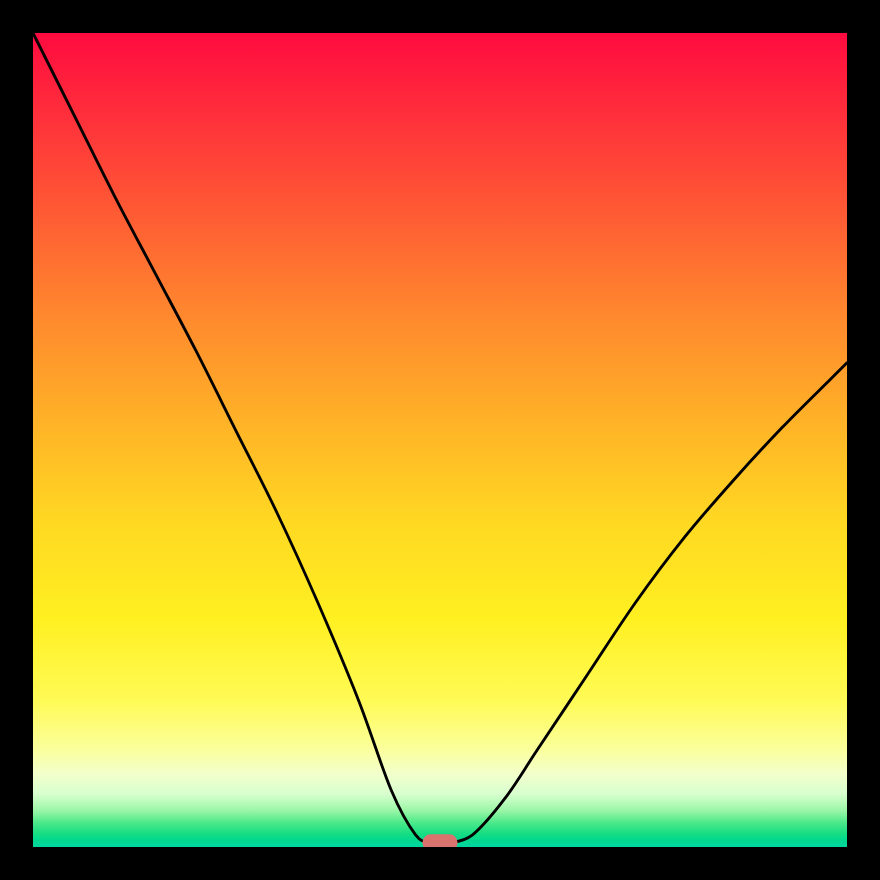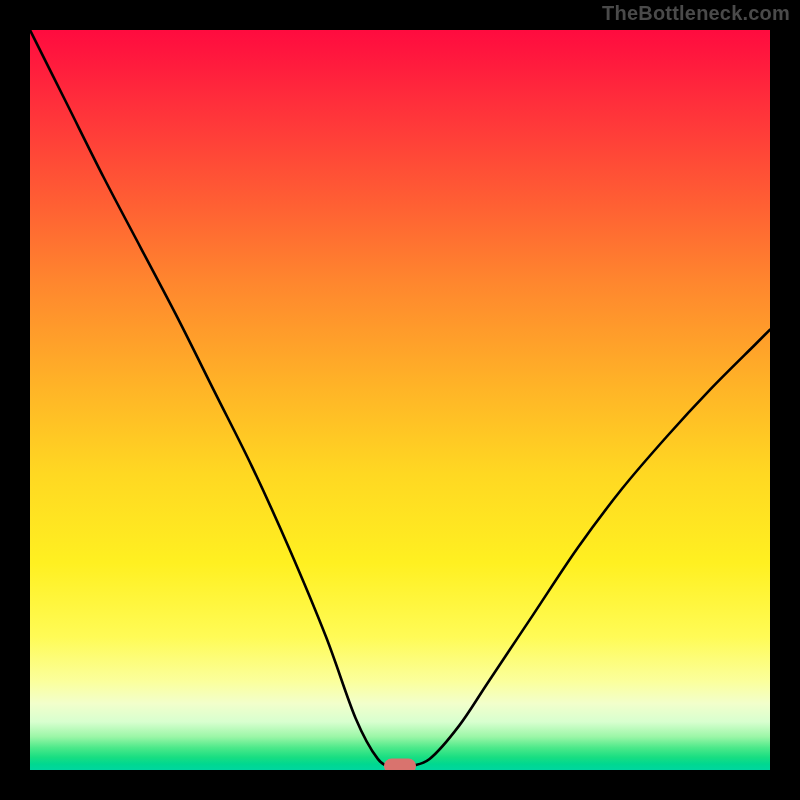--- a/index.html
+++ b/index.html
@@ -72,21 +72,20 @@
     border-radius: 8px;
     z-index: 20;
     transform: translate(-50%, -50%);
   }
 </style>
 </head>
 <body>
 
 <div class="frame">
 
-  <div class="watermark">TheBottleneck.com</div>
 
   <div class="plot-area">
     <div class="gradient"></div>
 
     <svg class="curve" viewBox="0 0 740 740" preserveAspectRatio="none">
       <path id="curve-path" fill="none" stroke="#000" stroke-width="2.6" stroke-linejoin="round" stroke-linecap="round" d="M 0,0 C 6.166666666666667,12.333333333333334 24.666666666666664,49.33333333333333 37,74 C 49.333333333333336,98.66666666666667 61.666666666666664,123.95 74,148 C 86.33333333333333,172.05 98.66666666666667,194.86666666666665 111,218.29999999999998 C 123.33333333333333,241.73333333333332 135.66666666666666,264.55 148,288.6 C 160.33333333333334,312.65000000000003 172.66666666666666,337.9333333333333 185,362.59999999999997 C 197.33333333333334,387.26666666666665 209.66666666666666,410.69999999999993 222,436.59999999999997 C 234.33333333333334,462.5 246.66666666666666,489.6333333333333 259,518 C 271.3333333333333,546.3666666666667 284.9,578.4333333333333 296,606.8 C 307.1,635.1666666666666 316.9666666666667,667.85 325.6,688.2 C 334.23333333333335,708.5500000000001 341.6333333333333,720.8833333333333 347.79999999999995,728.9 C 353.9666666666666,736.9166666666666 357.66666666666663,735.0666666666666 362.59999999999997,736.3 C 367.5333333333333,737.5333333333333 371.23333333333335,737.5333333333333 377.40000000000003,736.3 C 383.5666666666667,735.0666666666666 390.9666666666667,735.6833333333333 399.6,728.9 C 408.23333333333335,722.1166666666667 419.3333333333333,708.55 429.2,695.5999999999999 C 439.06666666666666,682.6499999999999 446.4666666666667,669.7 458.8,651.2 C 471.1333333333333,632.7 488.40000000000003,606.8000000000001 503.20000000000005,584.6 C 518,562.4 532.8000000000001,538.9666666666667 547.6,518 C 562.4,497.0333333333333 577.2,477.3 592,458.8 C 606.8,440.3 621.5999999999999,423.6500000000001 636.4,407.00000000000006 C 651.2,390.35 666.0000000000001,374.31666666666666 680.8000000000001,358.9 C 695.6,343.4833333333333 715.3333333333333,324.3666666666667 725.1999999999999,314.5 C 735.0666666666666,304.6333333333333 737.5333333333333,302.1666666666667 740,299.70000000000005"></path>
     </svg>
 
     <div id="marker" class="marker" style="left: 370px; top: 736.3px; background: rgb(217, 115, 110);"></div>
   </div>

